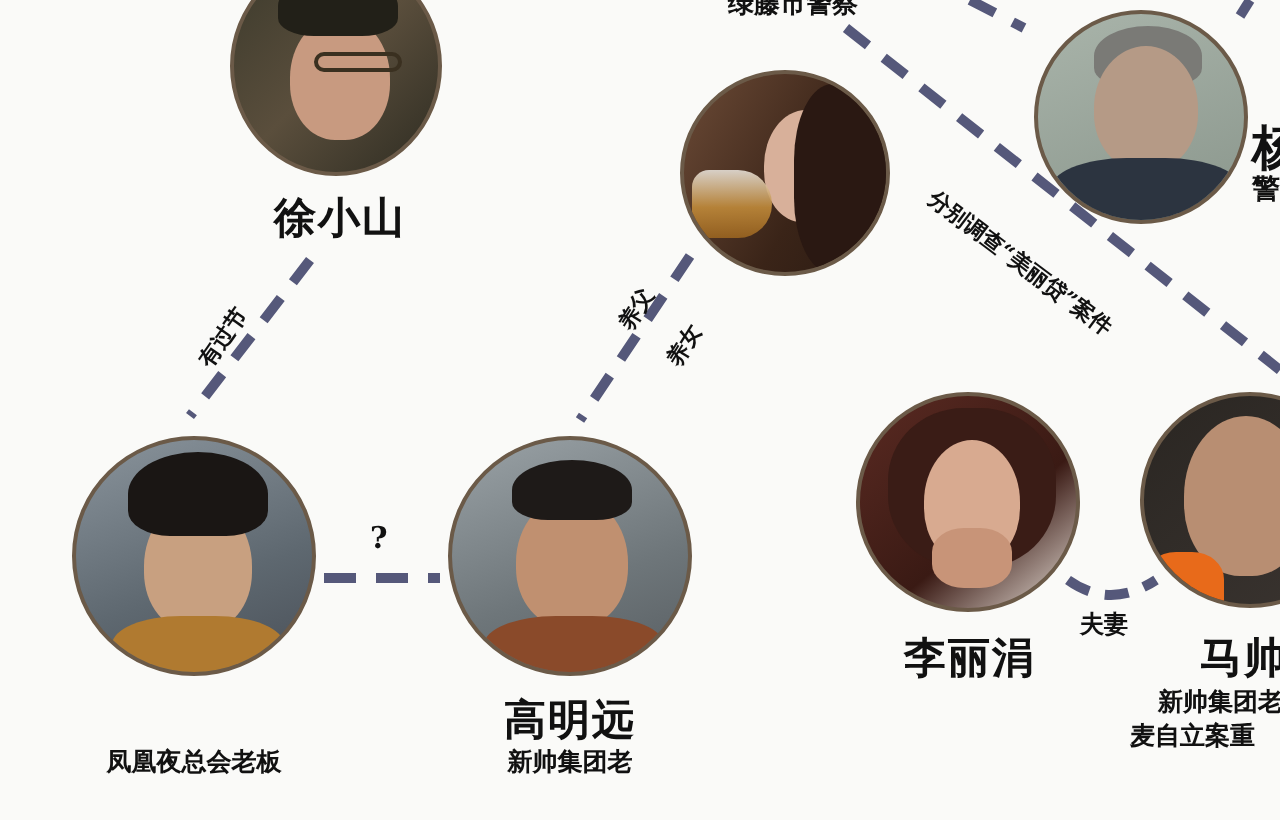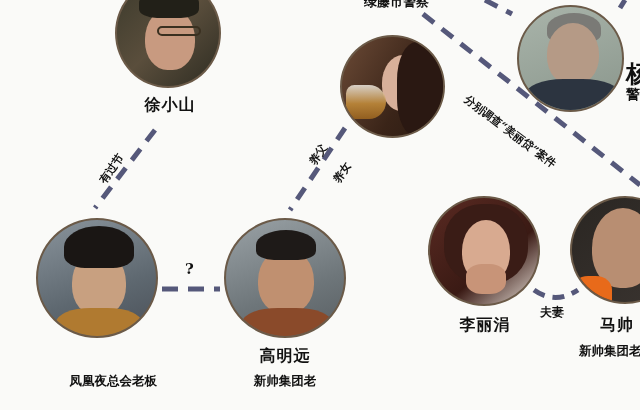--- a/index.html
+++ b/index.html
@@ -17,21 +17,21 @@
     position: absolute; border-radius: 50%;
     border: 2px solid #6b5a48;
     box-sizing: border-box; overflow: hidden;
   }
   .avatar .face {
     position: absolute; border-radius: 50% 50% 45% 45%;
   }
   .avatar .hair { position: absolute; border-radius: 50% 50% 30% 30%; }
   .avatar .body { position: absolute; border-radius: 40% 40% 0 0; }
   .name {
-    position: absolute; font-weight: bold; font-size: 16px; letter-spacing: 1px;
+    position: absolute; font-weight: bold; font-size: 21px; letter-spacing: 1px;
     white-space: nowrap; text-align: center;
   }
   .role {
     position: absolute; font-weight: bold; font-size: 12.5px; white-space: nowrap; text-align: center;
   }
   .edge-label {
     position: absolute; font-weight: bold; font-size: 11px; white-space: nowrap;
     transform-origin: left top;
   }
 </style>
@@ -94,21 +94,21 @@
   <div class="edge-label" style="left:306px; top:160px; transform:rotate(-58deg);">养父</div>
   <div class="edge-label" style="left:330px; top:178px; transform:rotate(-58deg);">养女</div>
 
   <div class="node" style="left:36px; top:218px; width:122px; height:120px;">
     <div class="avatar" style="left:0; top:0; width:122px; height:120px; background:linear-gradient(160deg,#8a949c 0%,#5e6870 60%,#4a5058 100%);">
       <div class="face" style="left:34px; top:30px; width:54px; height:66px; background:#c8a080;"></div>
       <div class="hair" style="left:26px; top:6px; width:70px; height:42px; background:#1a1614;"></div>
       <div class="body" style="left:18px; top:88px; width:86px; height:36px; background:#b07a30;"></div>
     </div>
   </div>
-  <div class="role" style="left:37px; top:373px; width:120px;text-align:right;">凤凰夜总会老板</div>
+  <div class="role" style="left:37px; top:373px; width:120px;">凤凰夜总会老板</div>
 
   <div class="edge-label" style="left:185px; top:260px; font-size:15px;">?</div>
 
   <div class="node" style="left:224px; top:218px; width:122px; height:120px;">
     <div class="avatar" style="left:0; top:0; width:122px; height:120px; background:linear-gradient(160deg,#9aa2a6 0%,#6e767a 60%,#585e62 100%);">
       <div class="face" style="left:32px; top:28px; width:56px; height:66px; background:#c09070;"></div>
       <div class="hair" style="left:30px; top:10px; width:60px; height:30px; background:#1e1a18;"></div>
       <div class="body" style="left:16px; top:88px; width:90px; height:36px; background:#8a4a2a;"></div>
     </div>
   </div>
@@ -127,14 +127,15 @@
   <div class="edge-label" style="left:540px; top:304px; font-size:12px;">夫妻</div>
 
   <div class="node" style="left:570px; top:196px; width:110px; height:110px;">
     <div class="avatar" style="left:0; top:0; width:110px; height:108px; background:linear-gradient(140deg,#2a2622 0%,#3a3430 100%);">
       <div class="face" style="left:20px; top:10px; width:62px; height:80px; background:#b88e72;"></div>
       <div class="body" style="left:0; top:78px; width:40px; height:34px; background:#e86a1a;"></div>
     </div>
   </div>
   <div class="name" style="left:600px; top:315px;">马帅</div>
   <div class="role" style="left:579px; top:343px;">新帅集团老</div>
+  <div class="role" style="left:565px; top:360px;">麦自立案重</div>
 
 </div>
 
 </body></html>

